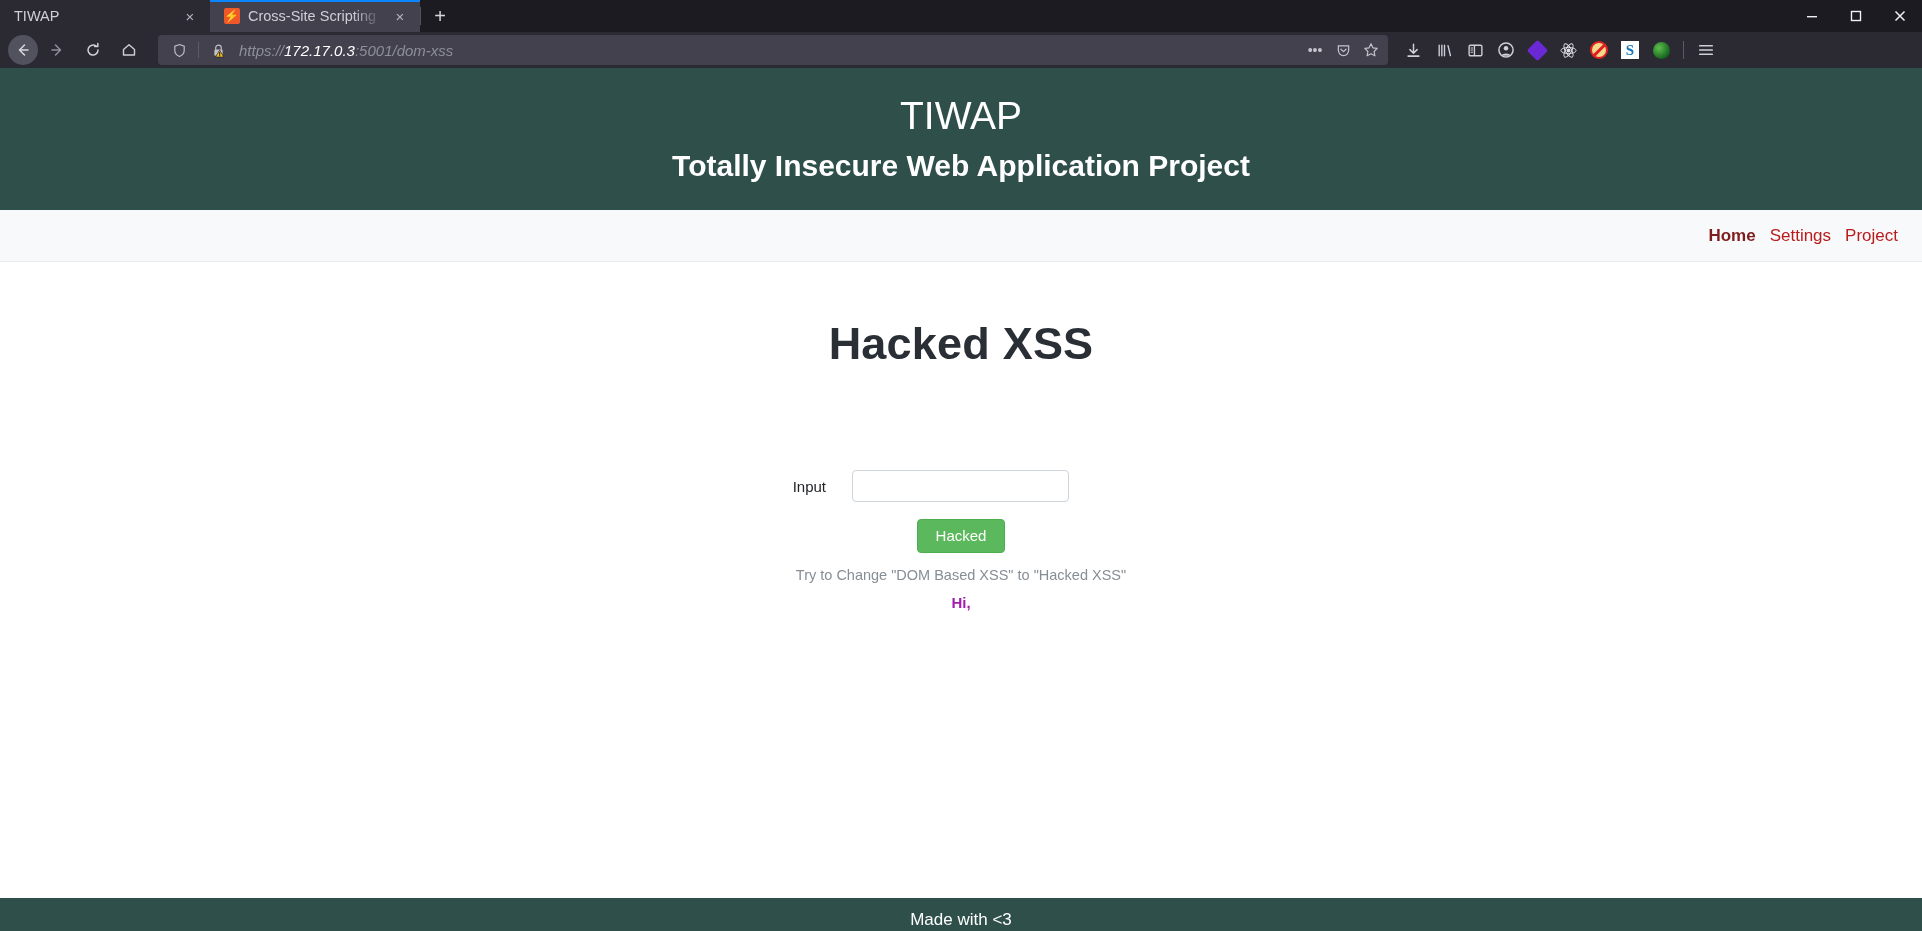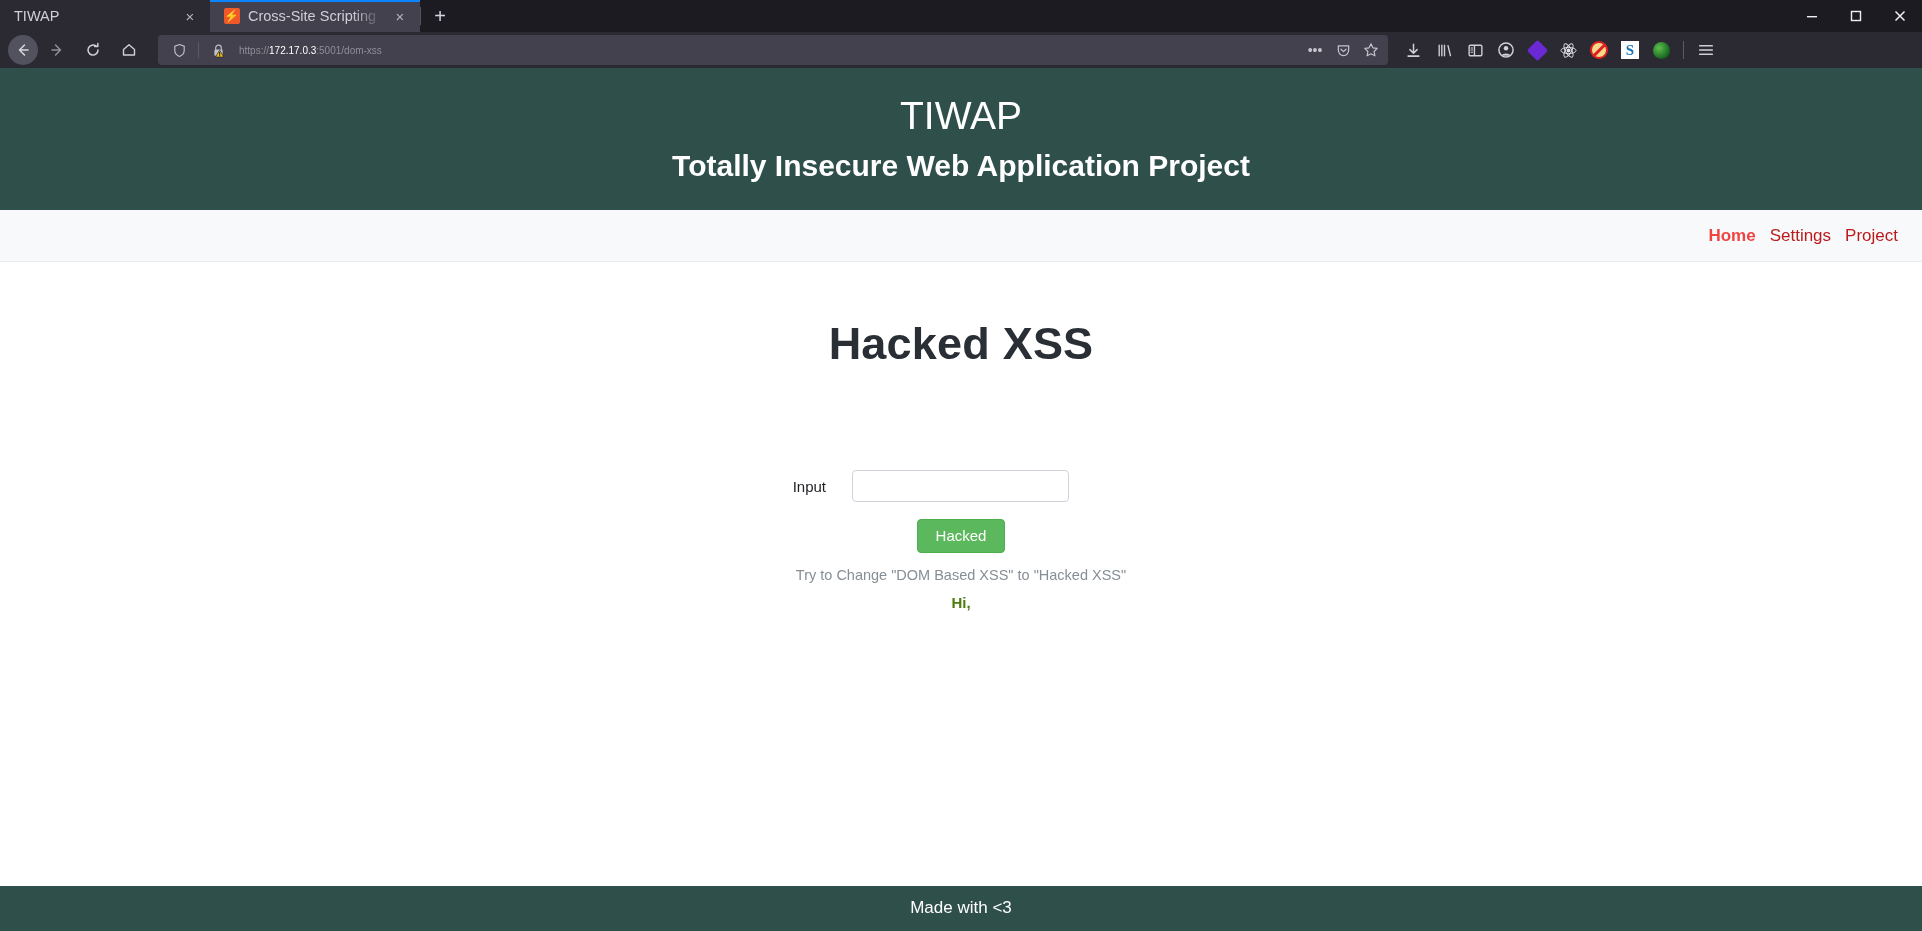--- a/index.html
+++ b/index.html
@@ -71,22 +71,22 @@
     background: #42414d; border-radius: 4px;
     display: flex; align-items: center; padding: 0 4px 0 8px; gap: 2px;
     max-width: 1230px;
   }
   .url-icon {
     width: 26px; height: 26px; display: flex; align-items: center;
     justify-content: center; color: #c3c3cc;
   }
   .url-divider { width: 1px; height: 16px; background: #5b5b66; margin: 0 4px; }
   .url-text {
-    flex: 1 1 auto; font-size: 10px; color: #8e8e9a;
-    white-space: nowrap; overflow: hidden; padding-left: 6px;
+    flex: 1 1 auto; font-size: 15px; color: #8e8e9a;
+    white-space: nowrap; overflow: hidden; padding-left: 6px; font-style: italic;
   }
   .url-text .host { color: #ffffff; }
   .url-actions { display: flex; align-items: center; gap: 2px; }
   .url-action {
     width: 26px; height: 26px; display: flex; align-items: center;
     justify-content: center; color: #c3c3cc; font-size: 14px;
   }
   .toolbar-right { display: flex; align-items: center; gap: 1px; padding-right: 2px; }
   .tbicon {
     width: 30px; height: 30px; display: flex; align-items: center;
@@ -127,21 +127,21 @@
     padding: 26px 0 27px;
   }
   .site-title { font-size: 39px; font-weight: normal; line-height: 1.15; }
   .site-subtitle { font-size: 30px; font-weight: bold; margin-top: 10px; line-height: 1.15; }
   .site-nav {
     background: #f8f9fa; border-bottom: 1px solid #e9ecef;
     height: 52px; display: flex; align-items: center; justify-content: flex-end;
     padding-right: 24px; gap: 14px;
   }
   .nav-link { font-size: 17px; color: #b91c1c; }
-  .nav-link.active { color: #ef4444; font-weight: bold; }
+  .nav-link.active { color: #7f1d1d; font-weight: bold; }
   .content { flex: 1 1 auto; background: #ffffff; position: relative; }
   .page-heading {
     text-align: center; font-size: 45px; font-weight: bold;
     color: #2a2f36; padding-top: 56px; letter-spacing: .2px;
   }
   .form-block {
     width: 430px; margin: 100px auto 0;
     display: flex; flex-direction: column; align-items: center;
   }
   .form-row { display: flex; align-items: flex-start; width: 100%; }
@@ -160,25 +160,25 @@
     color: #ffffff; font-size: 15px; padding: 8px 18px 9px;
     border-radius: 4px; font-family: "Liberation Sans", sans-serif;
     line-height: 1;
   }
   .hint-text {
     margin-top: 14px; font-size: 14.5px; color: #868e96; text-align: center;
     white-space: nowrap;
   }
   .greeting {
     margin-top: 11px; font-size: 15px; font-weight: bold;
-    color: #4d7c0f; text-align: center;
+    color: #a21caf; text-align: center;
   }
   .site-footer {
     background: #2f4f4a; color: #ffffff; text-align: center;
-    font-size: 17px; padding: 12px 0 13px;
+    font-size: 17px; padding: 12px 0 1px;
   }
 </style>
 </head>
 <body>
 
 <div class="chrome">
 
   <div class="tabstrip">
 
     <div class="tab active">

